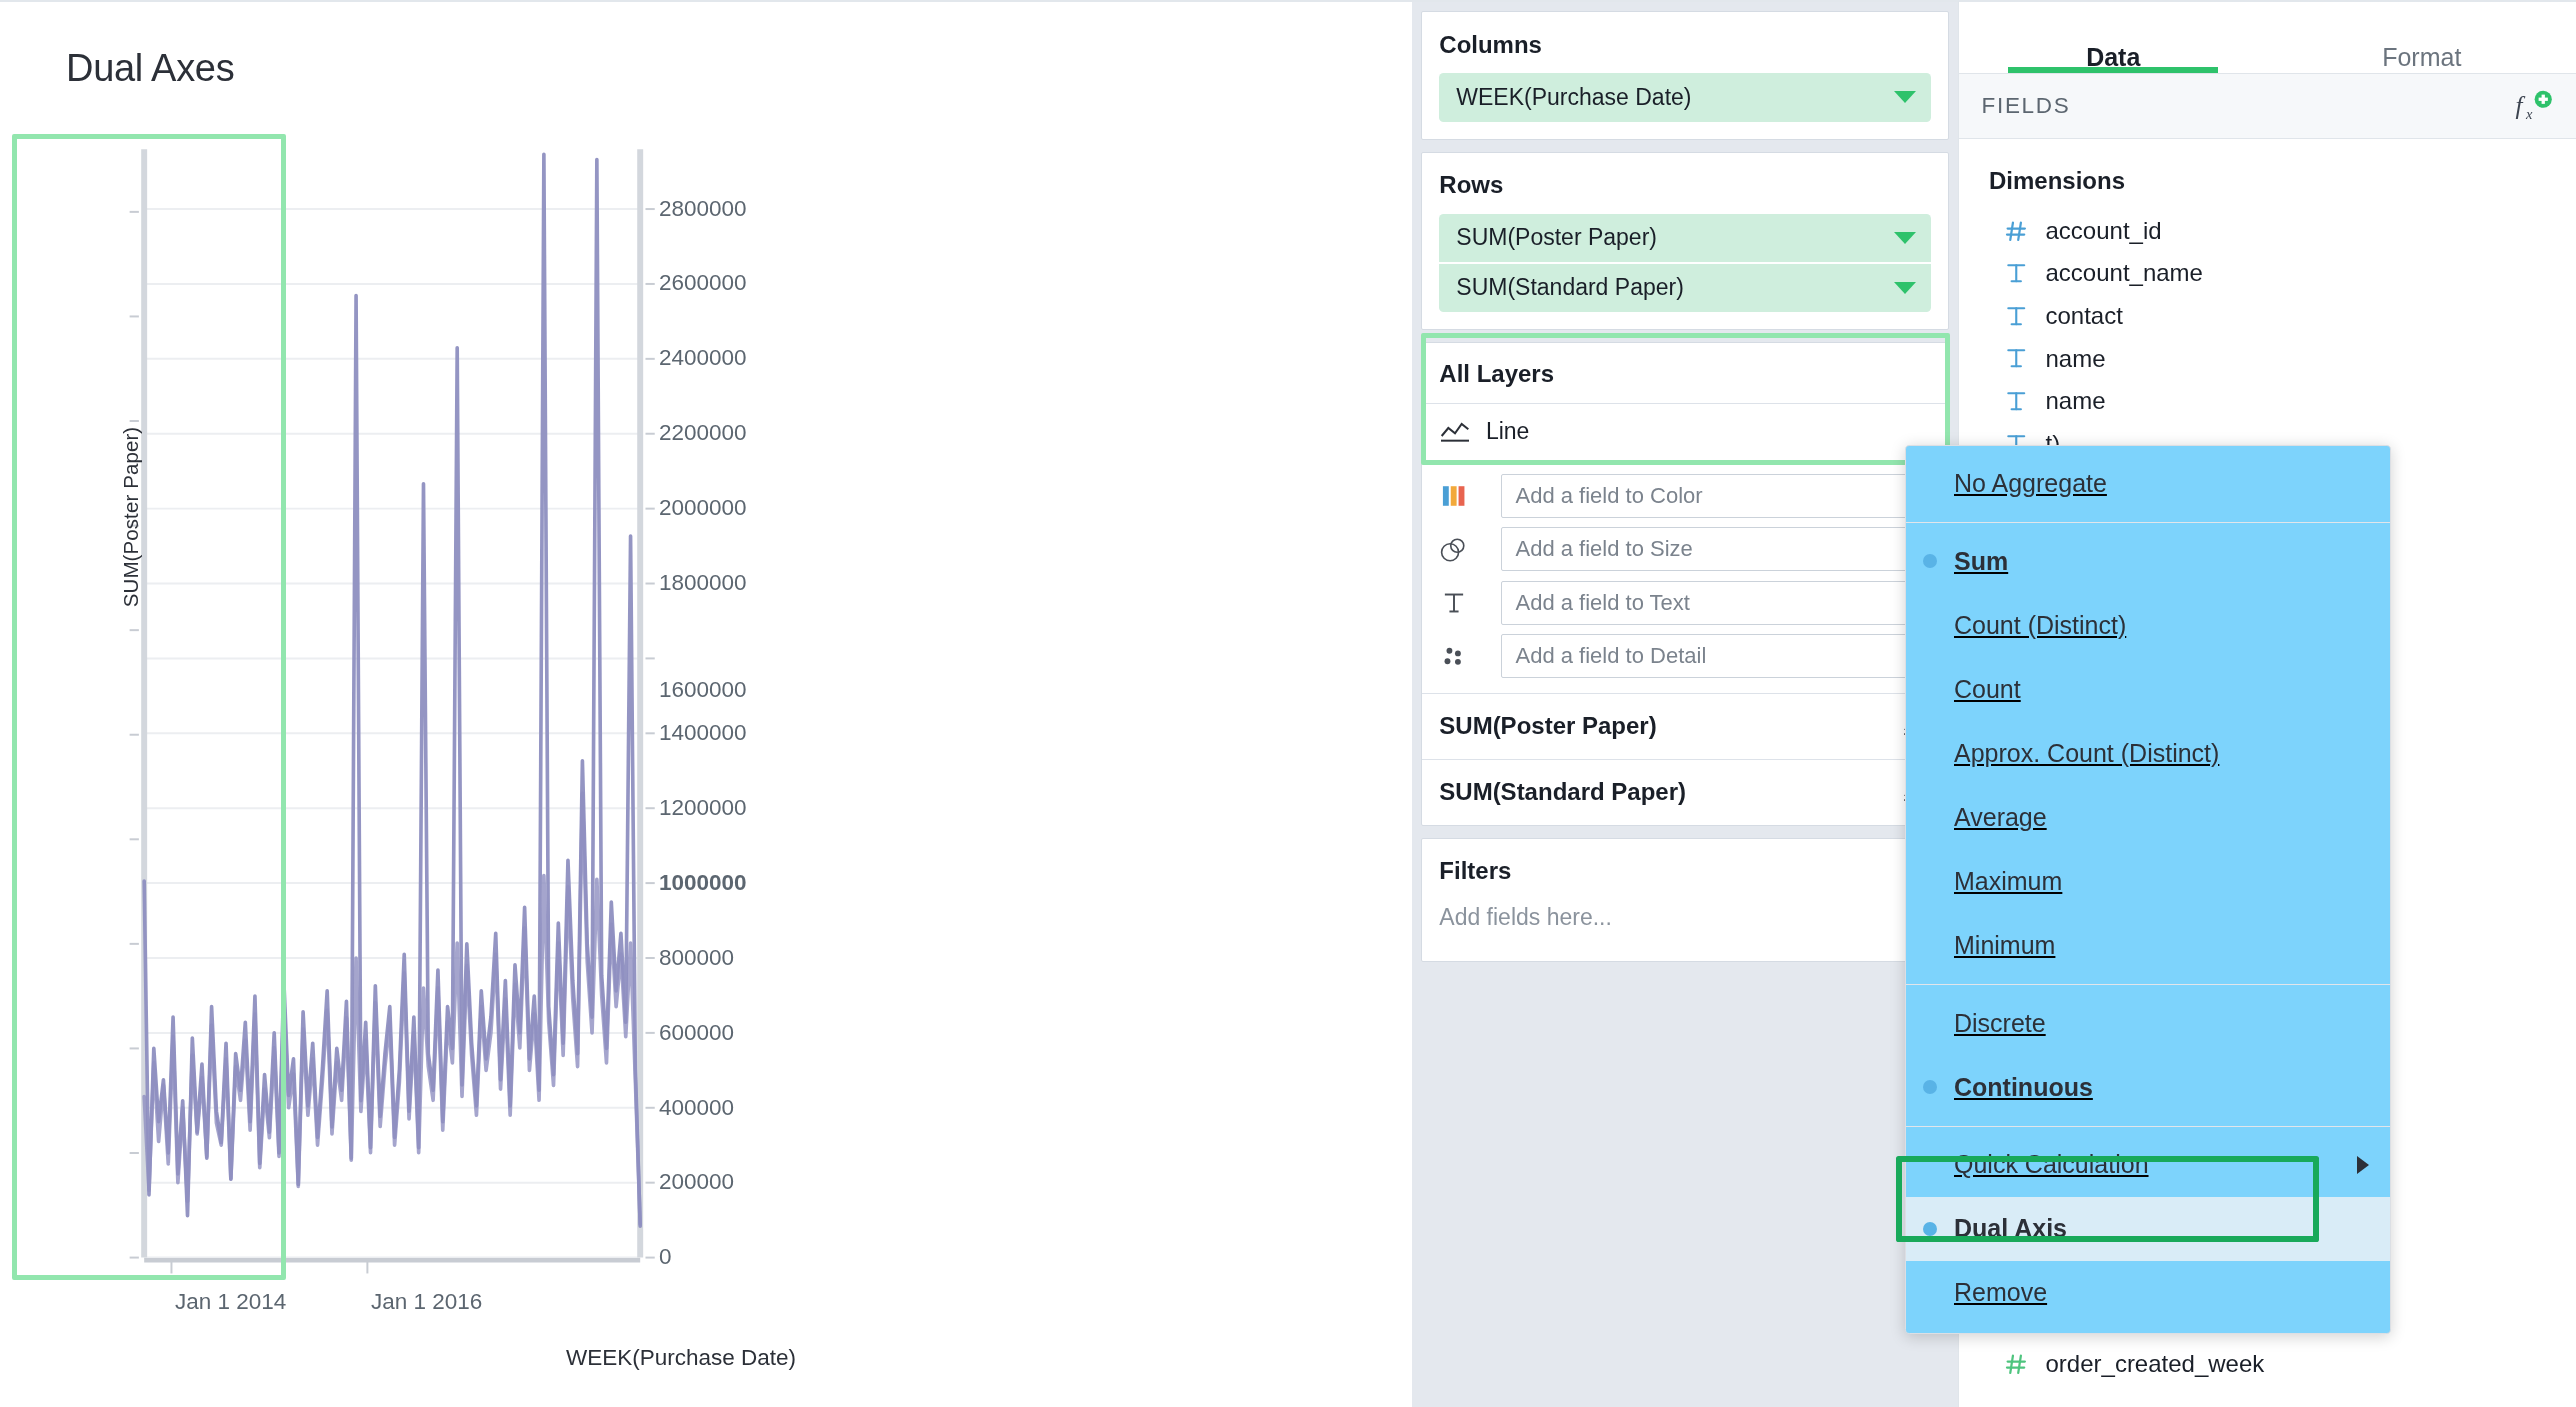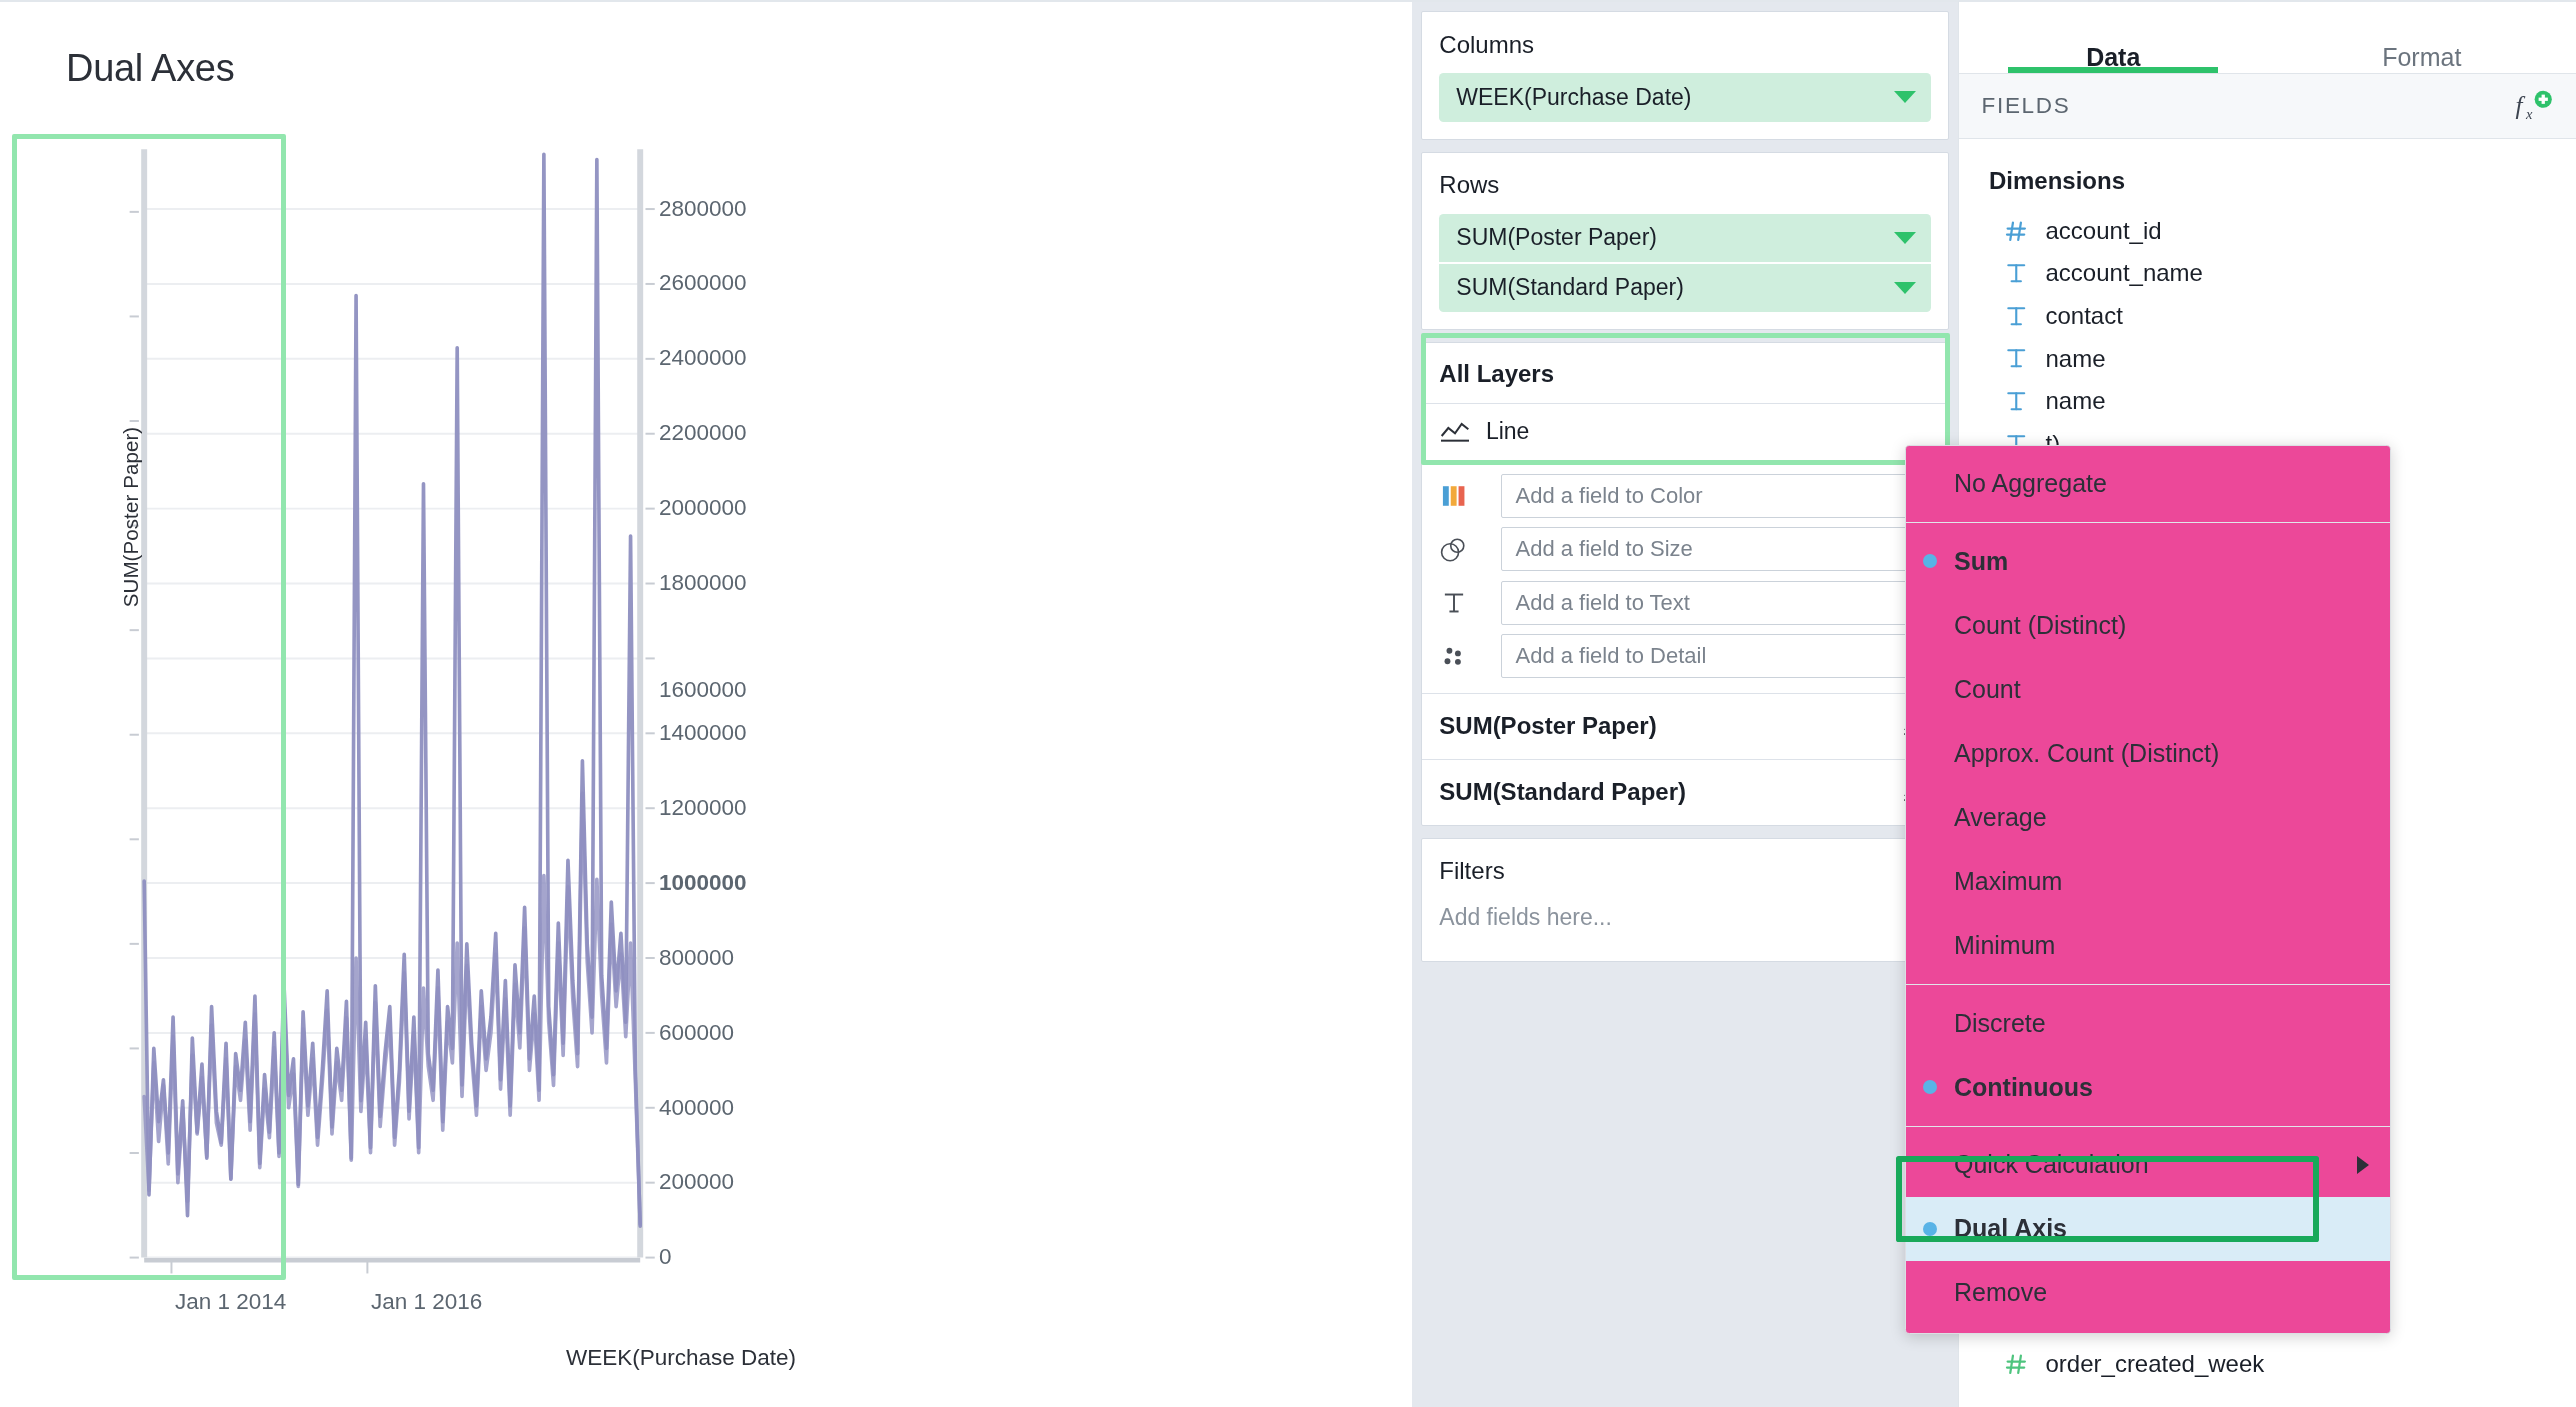--- a/index.html
+++ b/index.html
@@ -62,21 +62,21 @@
     width: 546px; height: 1408px;
     background: #e4e8ee;
     border-top: 2px solid #e2e7ec;
     padding: 9.3px 9.3px 0 9.3px;
   }
   .card {
     background: #ffffff; border: 0.7px solid #d5dbe3;
     border-radius: 2px; margin-bottom: 12px;
   }
   .card-title {
-    font-size: 24px; font-weight: normal; color: #1a1f28;
+    font-size: 24px; font-weight: bold; color: #1a1f28;
     padding: 18.5px 17px 14.6px 17px;
   }
   .pill {
     background: #cfeedd; border-radius: 4.6px;
     margin: 0 17px 17px 17px;
     display: flex; align-items: center; justify-content: space-between;
     padding: 10.6px 14.6px 10.6px 17px;
     font-size: 23px; color: #1a1f28; font-weight: 500;
   }
   .pill-stack { margin: 0 17px 17px 17px; background: #cfeedd; border-radius: 4.6px; }
@@ -142,24 +142,24 @@
   #fields-label { font-size: 22.5px; color: #5c6670; letter-spacing: 1.7px; }
   #fx-icon { position: relative; width: 40px; height: 33px; }
   .group-title { font-size: 24px; font-weight: bold; color: #1a1f28; padding: 28px 0 14.6px 30px; }
   .field-row { display: flex; align-items: center; gap: 16px; padding: 7.3px 0 7.3px 44px; font-size: 24px; color: #1a1f28; }
   .fi { width: 26.5px; flex: 0 0 26.5px; display: flex; justify-content: center; }
   .field-clip { position: absolute; left: 0; top: 71px; width: 618px; height: 1336px; overflow: hidden; }
 
   
   #ctx-menu {
     position: absolute; left: 1905px; top: 445px;
-    width: 486px; background: #ec4899;
+    width: 486px; background: #7dd3fc;
     border: 0.7px solid #dcdfe4; border-radius: 4.6px;
     box-shadow: 0 2.6px 14.6px rgba(0,0,0,.18);
-    z-index: 20; padding: 5.3px 0 8px 0;
+    z-index: 20; padding: 5.3px 0 8px 0; text-decoration: underline;
   }
   .mi {
     display: flex; align-items: center;
     height: 64px; padding: 0 17px 0 0;
     font-size: 25px; color: #2c3038; position: relative;
   }
   .mi.bold { font-weight: bold; }
   .mi.hl { background: #d9ecf7; }
   .mi-dot { width: 48px; flex: 0 0 48px; display: flex; justify-content: center; }
   .mi-dot i { width: 14.6px; height: 14.6px; border-radius: 50%; background: #59b3e6; display: block; }

